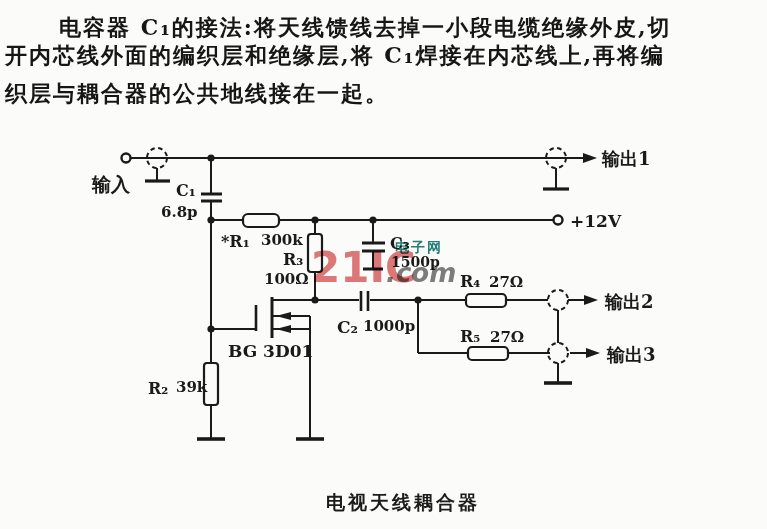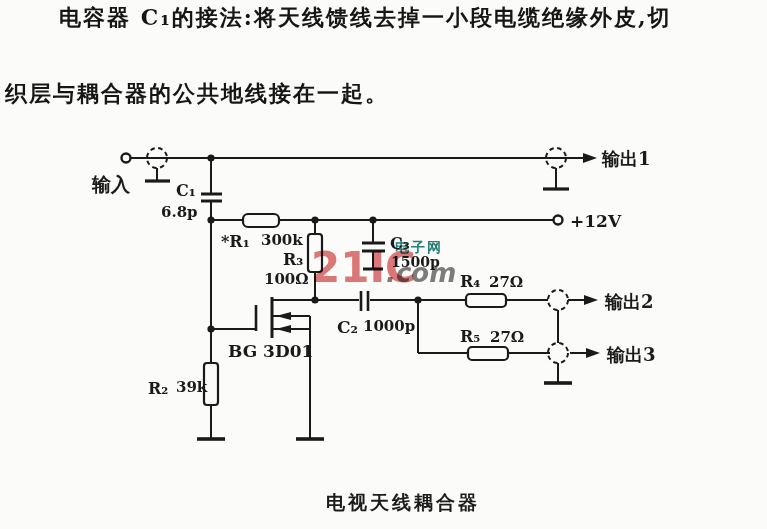--- a/index.html
+++ b/index.html
@@ -27,21 +27,22 @@
   #wm-brand{left:311px;top:243px;font-size:42px;font-weight:bold;
             color:#dd6f6f;letter-spacing:0px;}
   #wm-cn{left:395px;top:239px;font-size:14px;font-weight:bold;color:#0f766e;letter-spacing:2px;}
   #wm-suffix{left:386px;top:258px;font-size:26px;font-weight:bold;font-style:italic;color:#737373;}
 </style>
 </head>
 <body>
 
 <div id="page">
 
-  <div class="para-line" style="left:59px;top:6px">电容器 C₁的接法:将天线馈线去掉一小段电缆绝缘外皮,切</div>
+  <div class="para-line" style="left:59px;top:16px">电容器 C₁的接法:将天线馈线去掉一小段电缆绝缘外皮,切</div>
+  <div class="para-line" style="left:5px;top:44px">开内芯线外面的编织层和绝缘层,将 C₁焊接在内芯线上,再将编</div>
   <div class="para-line" style="left:5px;top:82px">织层与耦合器的公共地线接在一起。</div>
 
   <svg width="767" height="529" viewBox="0 0 767 529" style="position:absolute;left:0;top:0">
 
     <g stroke="#1a1a1a" stroke-width="2" fill="none">
 
       <line x1="126" y1="158" x2="583" y2="158"></line>
 
       <line x1="211" y1="158" x2="211" y2="193"></line>
       <line x1="211" y1="201" x2="211" y2="220"></line>

